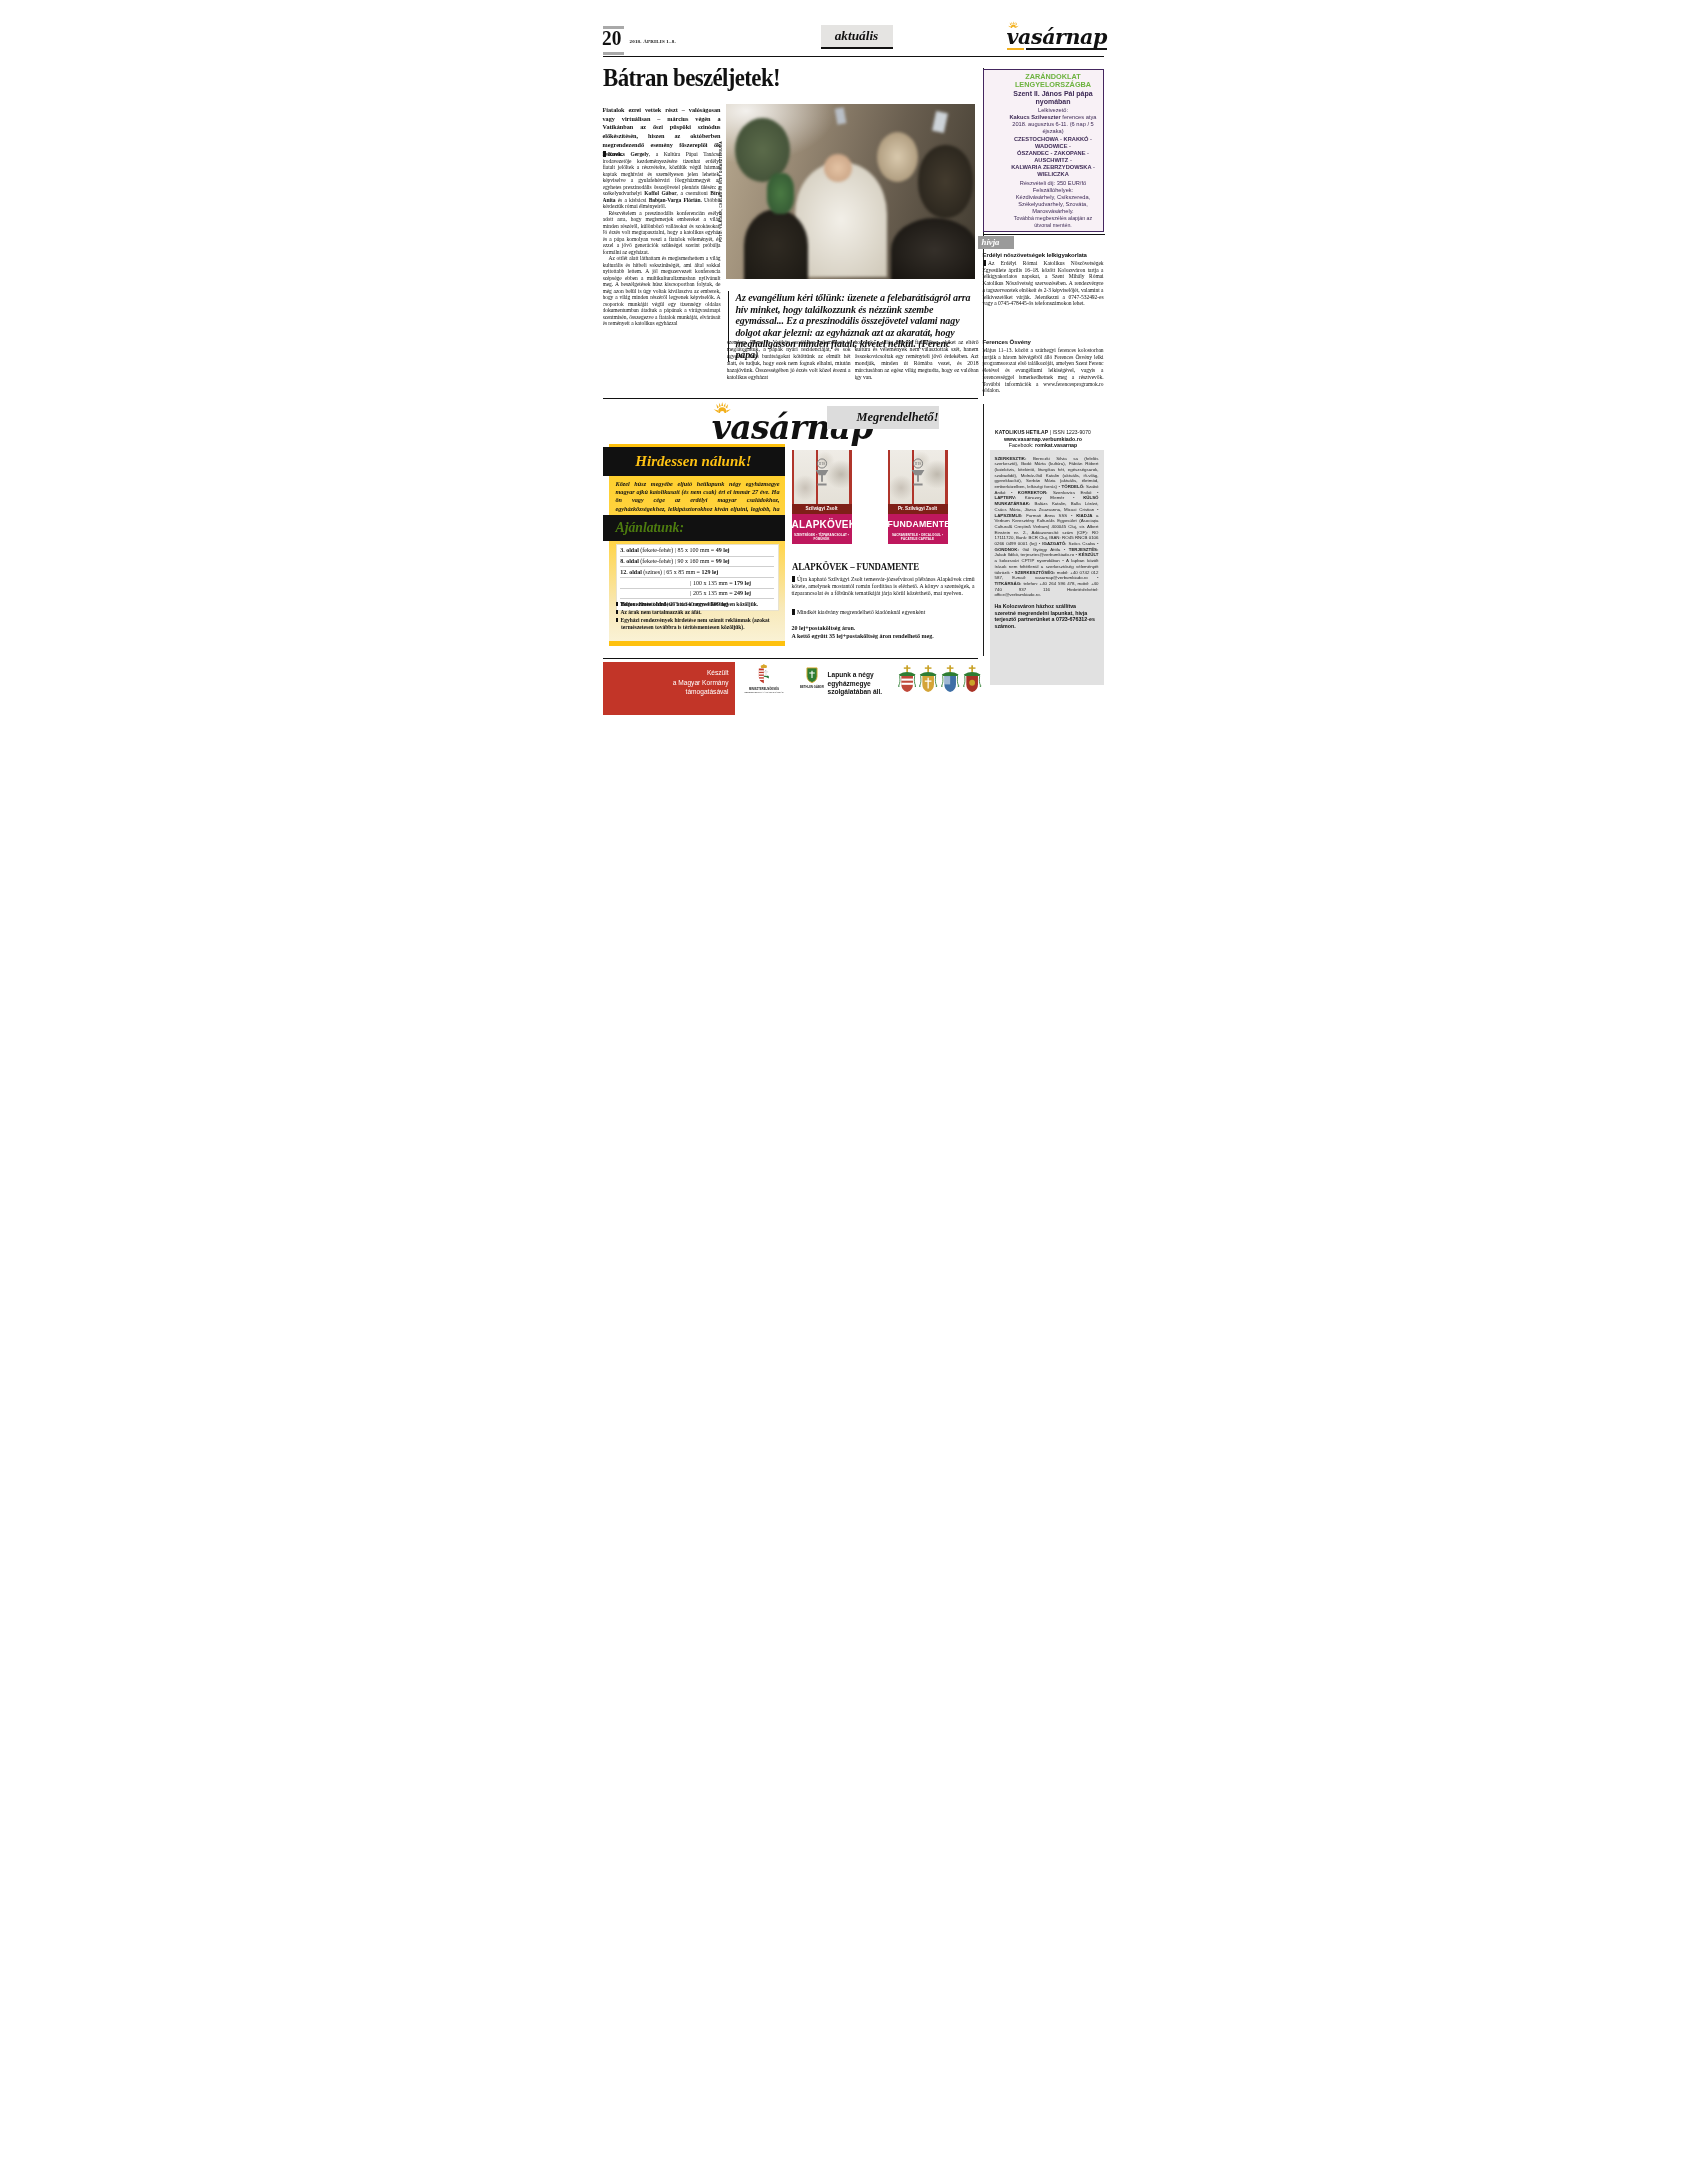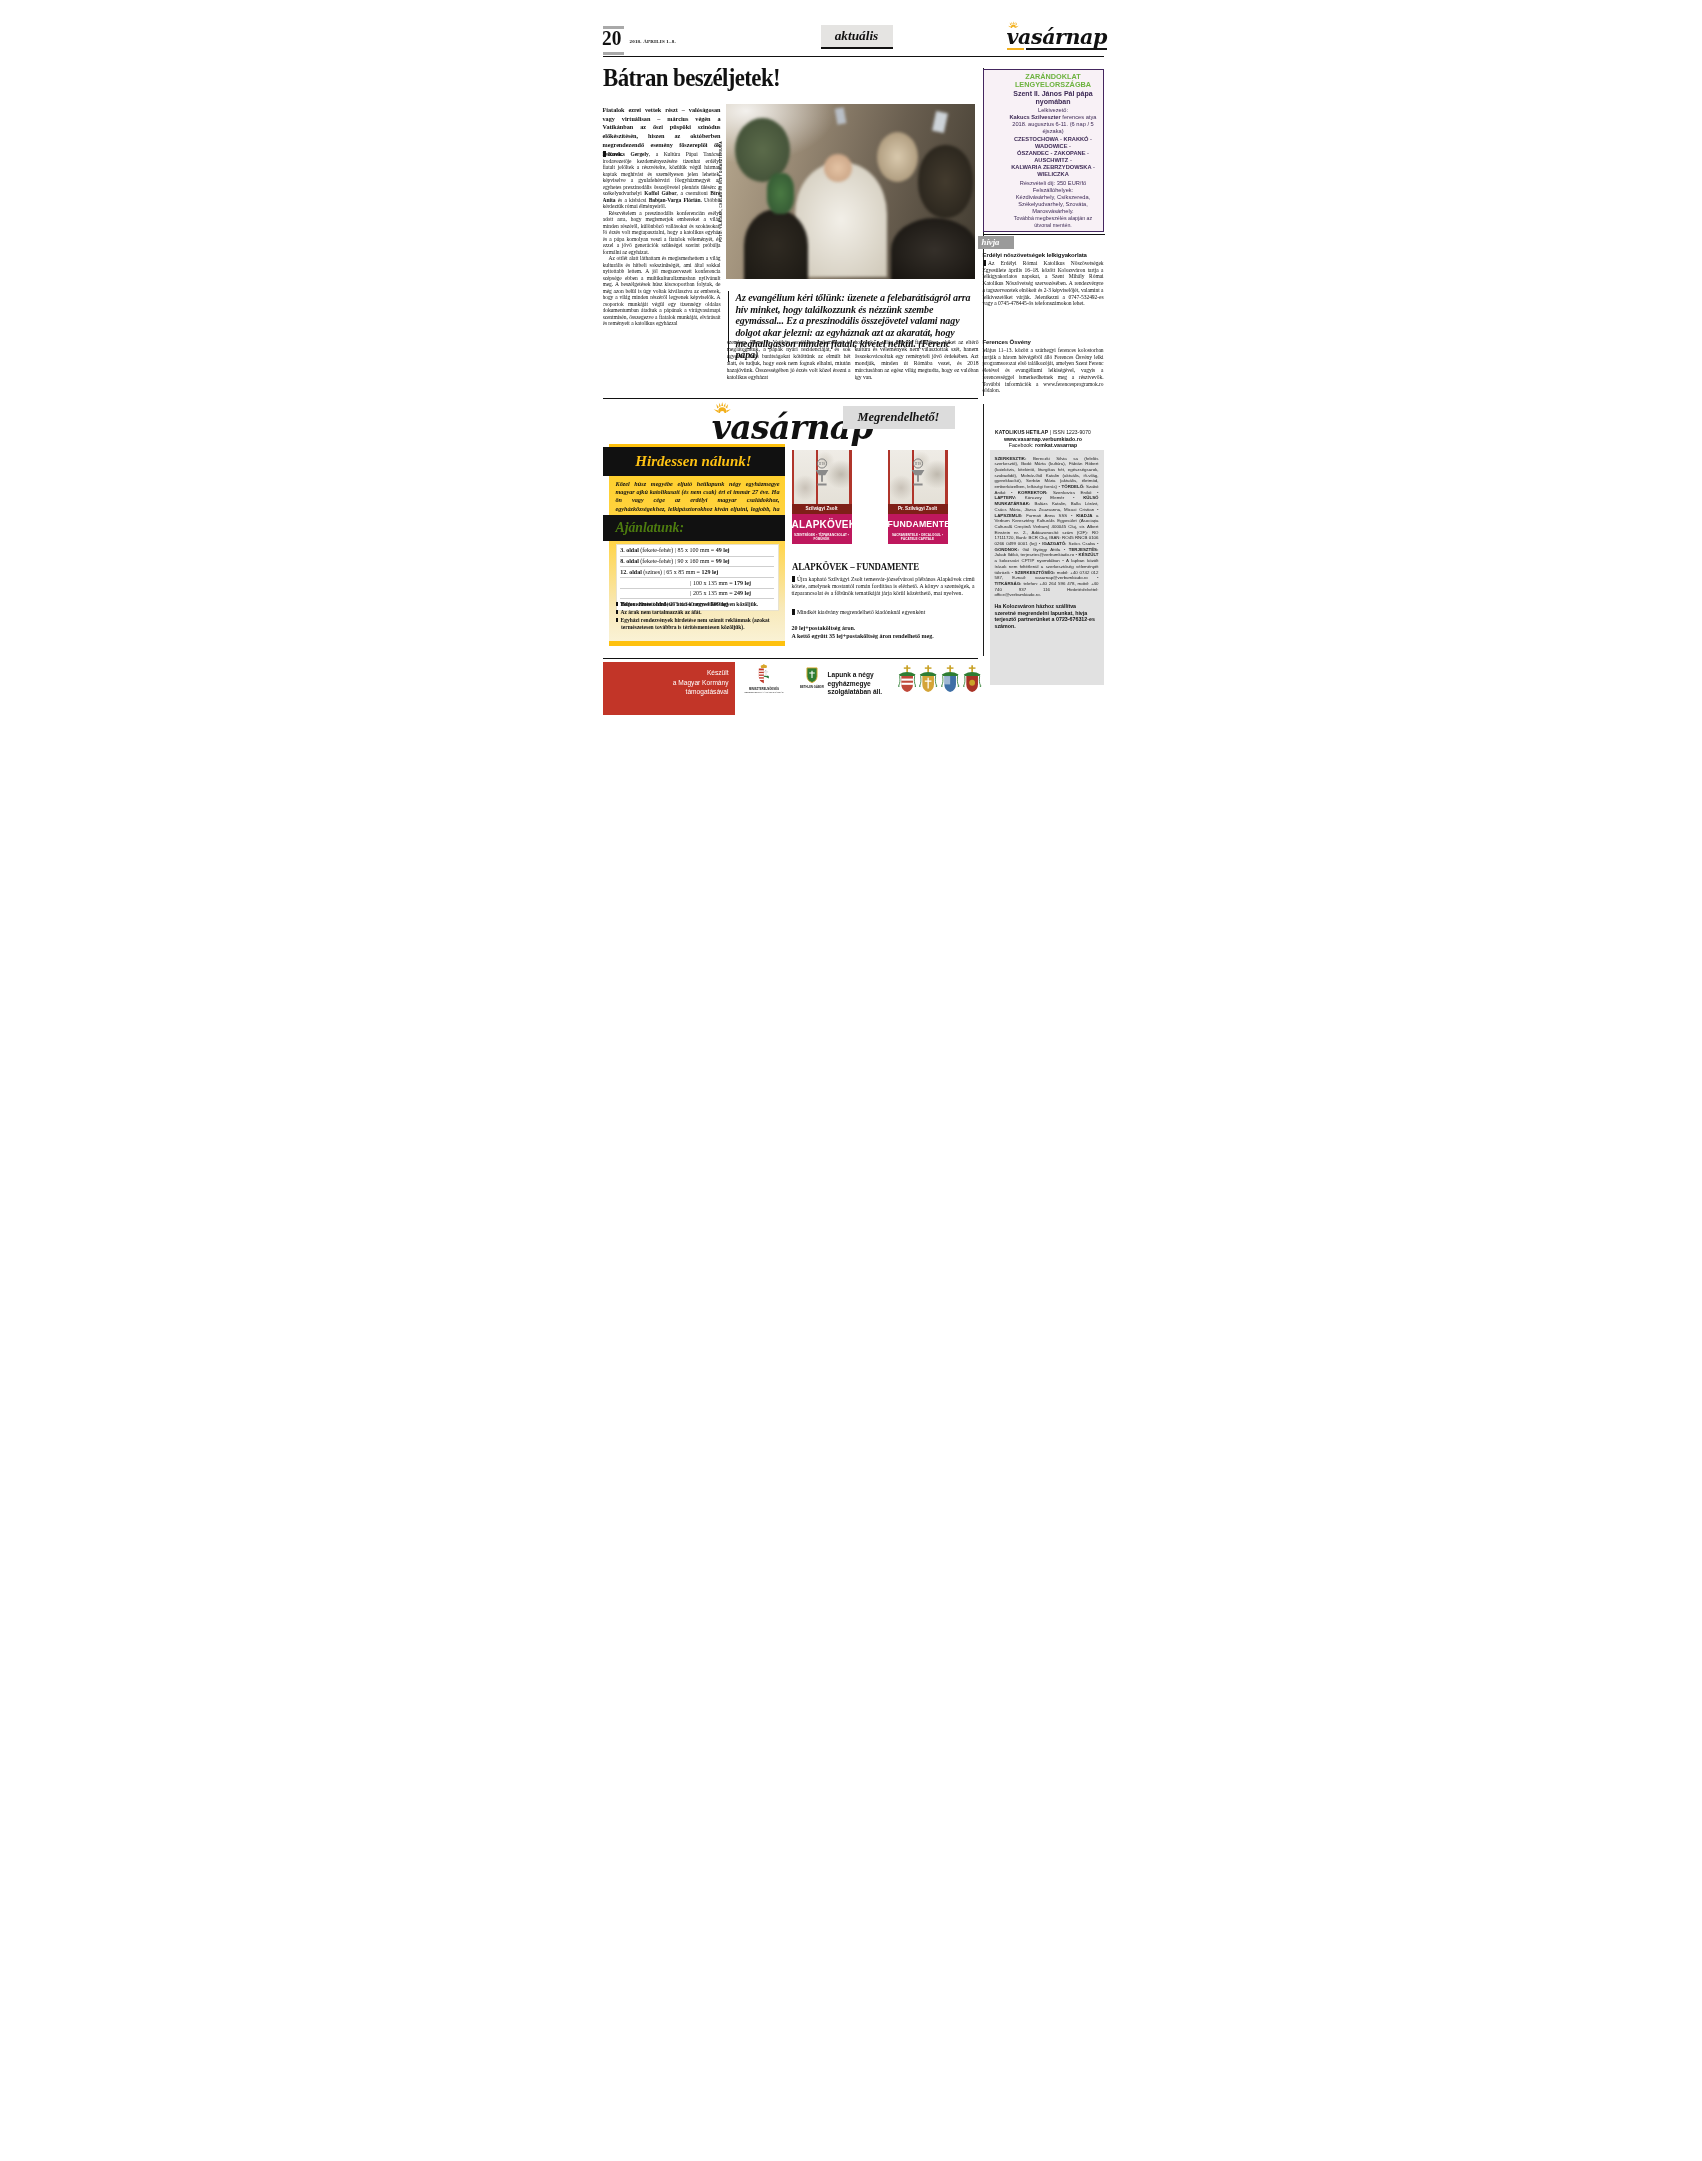--- a/index.html
+++ b/index.html
@@ -258,21 +258,21 @@
     <div class="prow"><b>Teljes színes oldal</b><span> | 275 x 340 mm = </span><b>599 lej</b></div>
   </div>
   <div class="abs bullets" style="left:48px; top:601px;">
     <div class="bullet"><span class="bsq"></span><span>Három fizetett hirdetés után a negyediket ingyen közöljük.</span></div>
     <div class="bullet"><span class="bsq"></span><span>Az árak nem tartalmazzák az áfát.</span></div>
     <div class="bullet"><span class="bsq"></span><span>Egyházi rendezvények hirdetése nem számít reklámnak (azokat természetesen továbbra is térítésmentesen közöljük).</span></div>
   </div>
   <div class="abs ybar" style="left:41px; top:641px; height:4.6px;"></div>
 
   
-  <div class="abs mb-banner" style="left:275px; top:406px;">
+  <div class="abs mb-banner" style="left:259px; top:406px;justify-content:flex-end;">
     <span>Megrendelhető!</span>
   </div>
 
   <div class="book" style="left:224px; top:450px;">
     <div class="illus">
       <svg class="chal" width="18.3" height="32" viewBox="0 0 40 70">
         <circle cx="20" cy="12" r="10" fill="none" stroke="#777" stroke-width="2"></circle>
         <text x="20" y="16" font-size="9" text-anchor="middle" fill="#777" font-family="serif">IHS</text>
         <path d="M6 26 h28 l-7 12 h-14 z M18 38 h4 v14 h-4 z M10 56 h20 v4 h-20 z" fill="#8a8a8a"></path>
       </svg>

